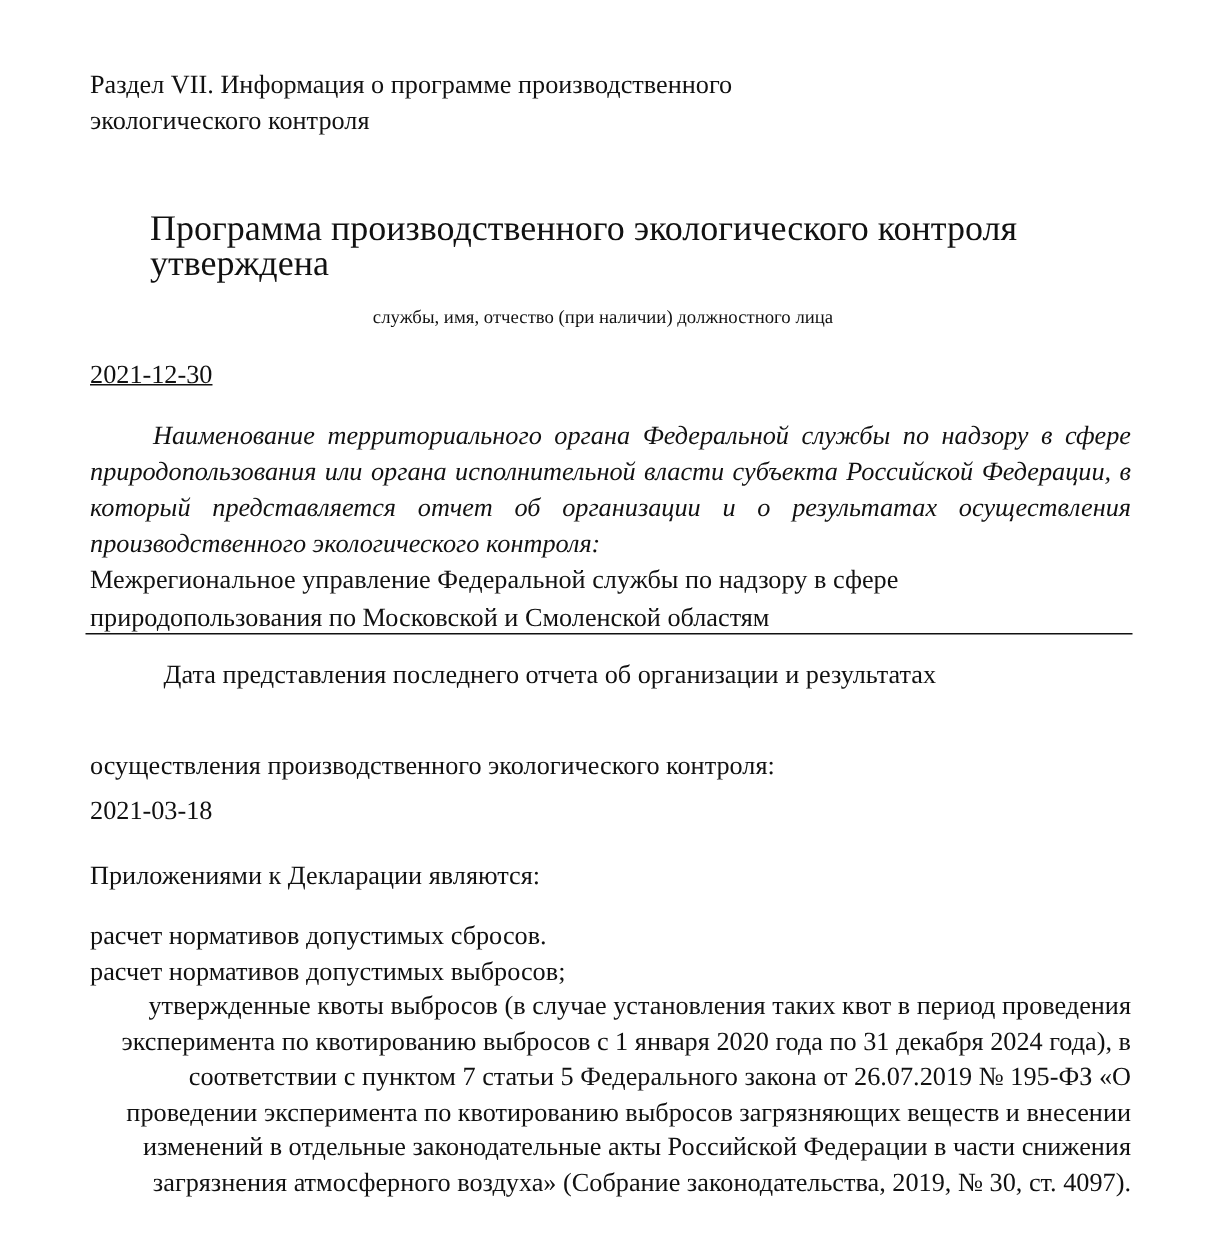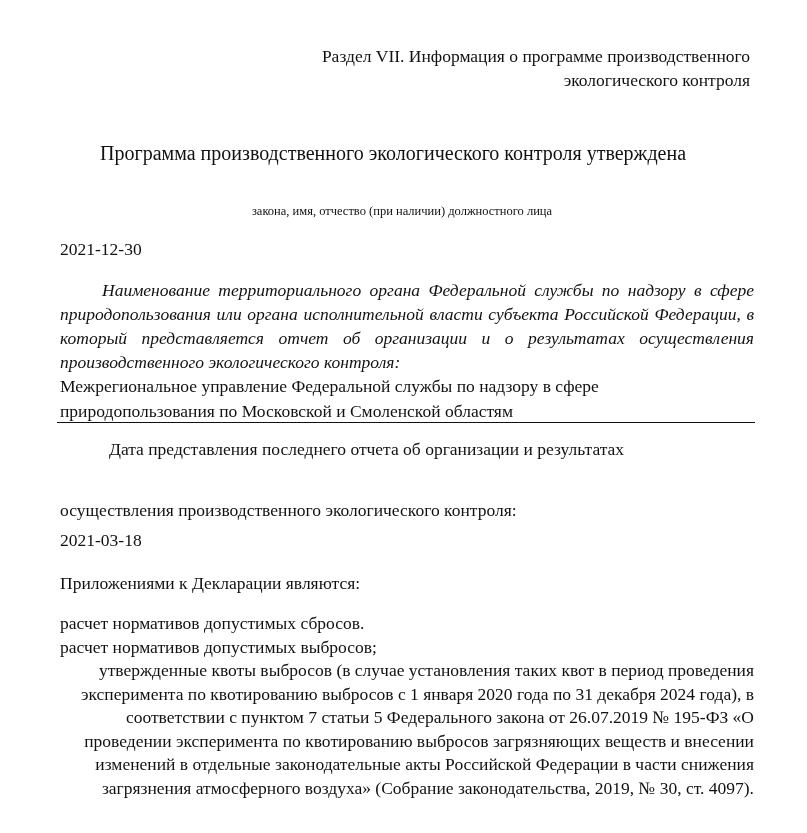--- a/index.html
+++ b/index.html
@@ -31,32 +31,32 @@
     font-size: 17.5px;
     line-height: 23px;
     color: #111111;
   }
 
   
   .doc-title {
     left: 60px;
     top: 44px;
     width: 690px;
-    text-align: right;
+    text-align: left;
     font-size: 17.5px;
     line-height: 24px;
   }
   .doc-title .l2 { display: block; }
 
   
   .approval-line {
     left: 100px;
     top: 142px;
     width: 660px;
-    font-size: 20px;
+    font-size: 24px;
   }
 
   
   .sign-row {
     left: 57px;
     top: 180px;
     width: 690px;
     height: 26px;
   }
   .sign-role {
@@ -92,20 +92,21 @@
     text-align: center;
     font-size: 12.5px;
     line-height: 17px;
   }
 
   
   .approval-date {
     left: 60px;
     top: 238px;
     font-size: 17.5px;
+    text-decoration: underline;
   }
 
   
   .para-justified {
     left: 60px;
     top: 278px;
     width: 694px;
     text-align: justify;
     text-indent: 42px;
     font-size: 17.5px;
@@ -180,21 +181,21 @@
 <div class="page">
 
   <div class="blk doc-title">
     <span>Раздел VII. Информация о программе производственного</span>
     <span class="l2">экологического контроля</span>
   </div>
 
   <div class="blk approval-line">Программа производственного экологического контроля утверждена</div>
 
 
-  <div class="blk sign-caption">закона, имя, отчество (при наличии) должностного лица</div>
+  <div class="blk sign-caption">службы, имя, отчество (при наличии) должностного лица</div>
 
   <div class="blk approval-date">2021-12-30</div>
 
   <div class="blk para-justified">Наименование территориального органа Федеральной службы по надзору в сфере природопользования или органа исполнительной власти субъекта Российской Федерации, в который представляется отчет об организации и о результатах осуществления производственного экологического контроля:</div>
 
   <div class="blk authority">
     <span>Межрегиональное управление Федеральной службы по надзору в сфере</span>
     <span style="display:block">природопользования по Московской и Смоленской областям</span>
   </div>
   <div class="authority-rule"></div>

